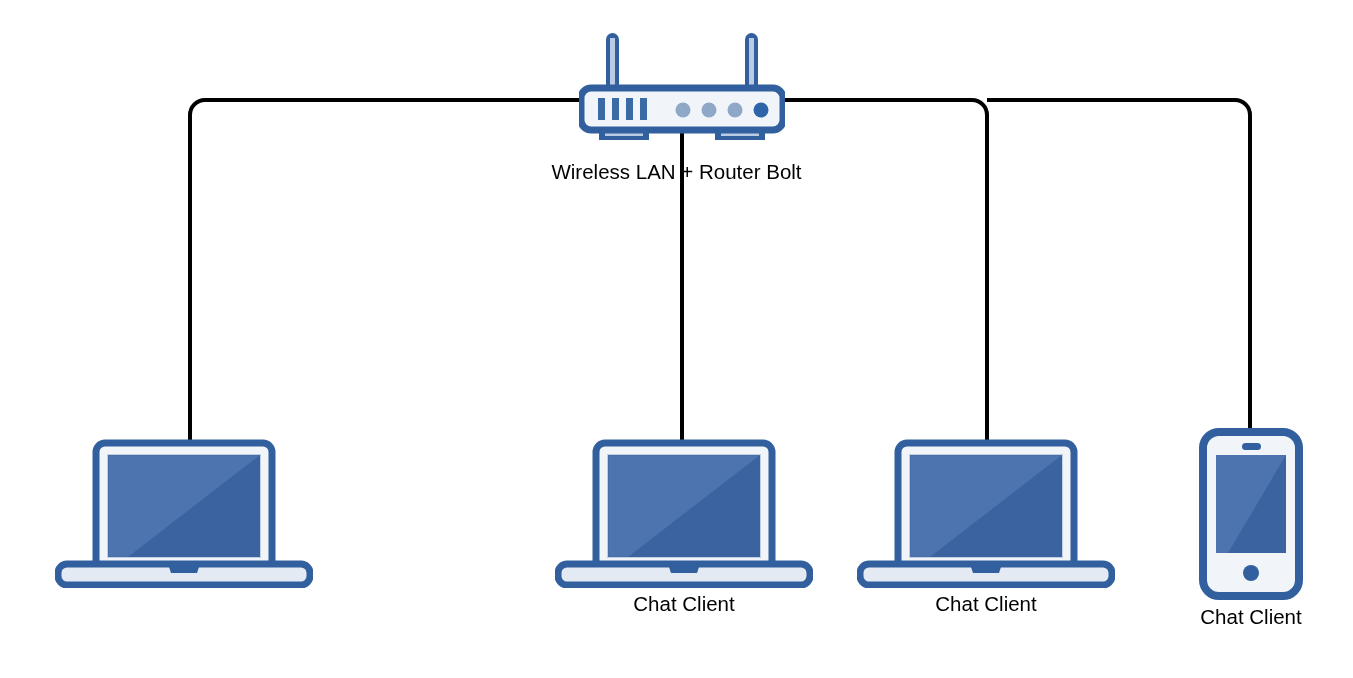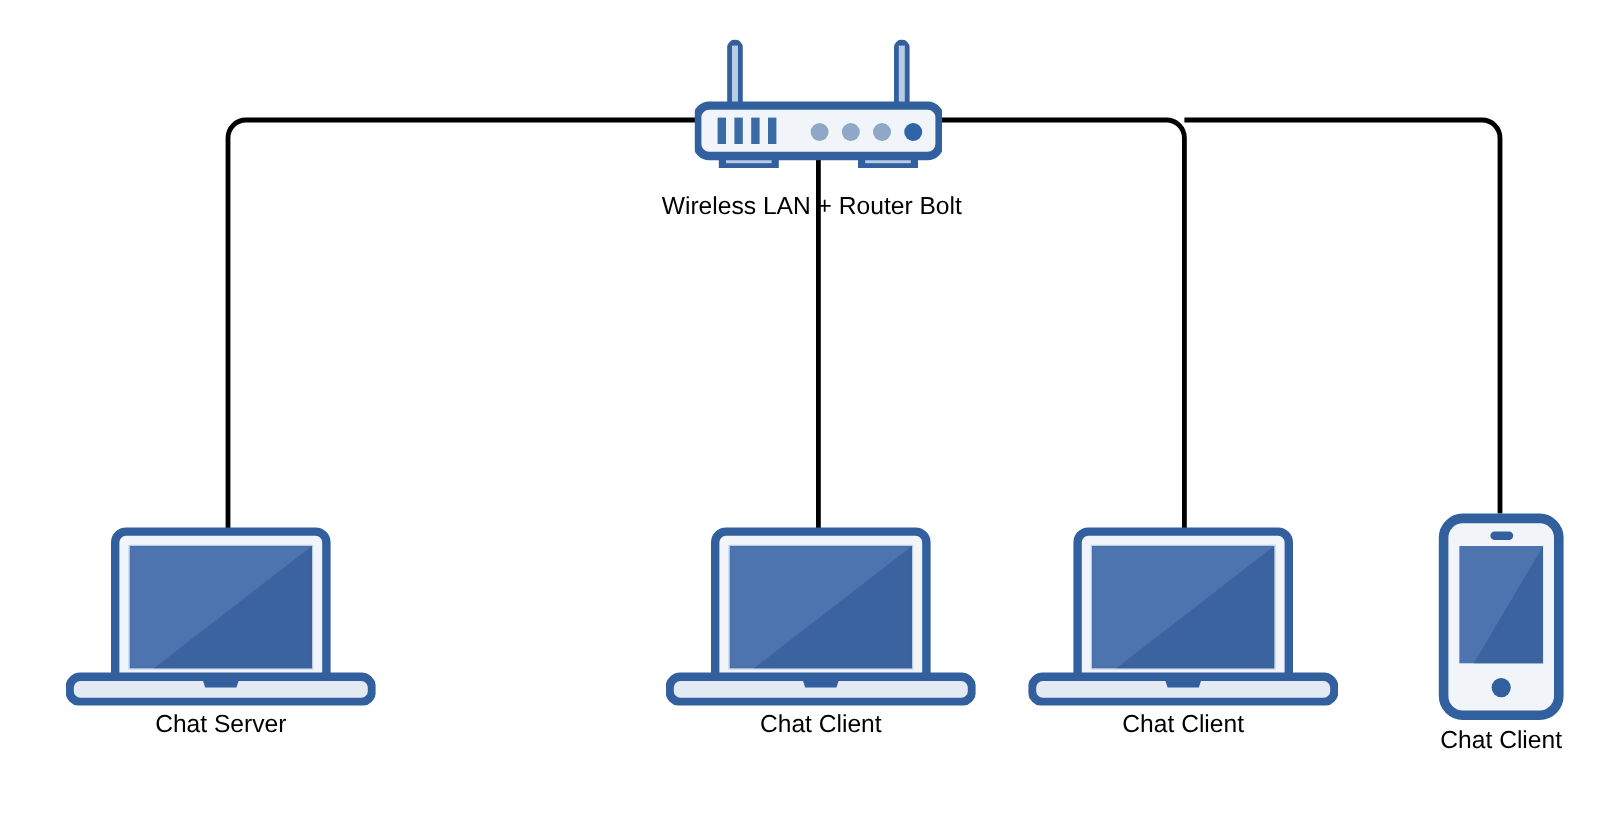--- a/index.html
+++ b/index.html
@@ -131,21 +131,20 @@
       <g clip-path="url(#scr-clip-0)">
         <rect x="53" y="17" width="152" height="102" fill="#4D74AE"></rect>
         <polygon points="205,17 205,119 73,119" fill="#3A63A0"></polygon>
       </g>
       <rect x="53" y="17" width="152" height="102" fill="none" stroke="#32609E" stroke-width="2" opacity="0.25"></rect>
 
       <rect x="3" y="126" width="252" height="21" rx="9" ry="9" fill="#E4EAF4" stroke="#32609E" stroke-width="7"></rect>
 
       <path d="M 113 126 L 145 126 L 142 135 L 116 135 Z" fill="#32609E"></path>
     </svg>
-    <div class="node-label">Chat Server</div>
   </div>
 
   <div class="node laptop-node" style="left:555px; top:438px;">
     <svg class="node-svg" width="258" height="150" viewBox="0 0 258 150">
       <defs>
         <clipPath id="scr-clip-1">
             <rect x="53" y="17" width="152" height="102"></rect>
           </clipPath>
       </defs>
       <rect x="41" y="5" width="176" height="126" rx="9" ry="9" fill="#F1F5FA" stroke="#32609E" stroke-width="7"></rect>

